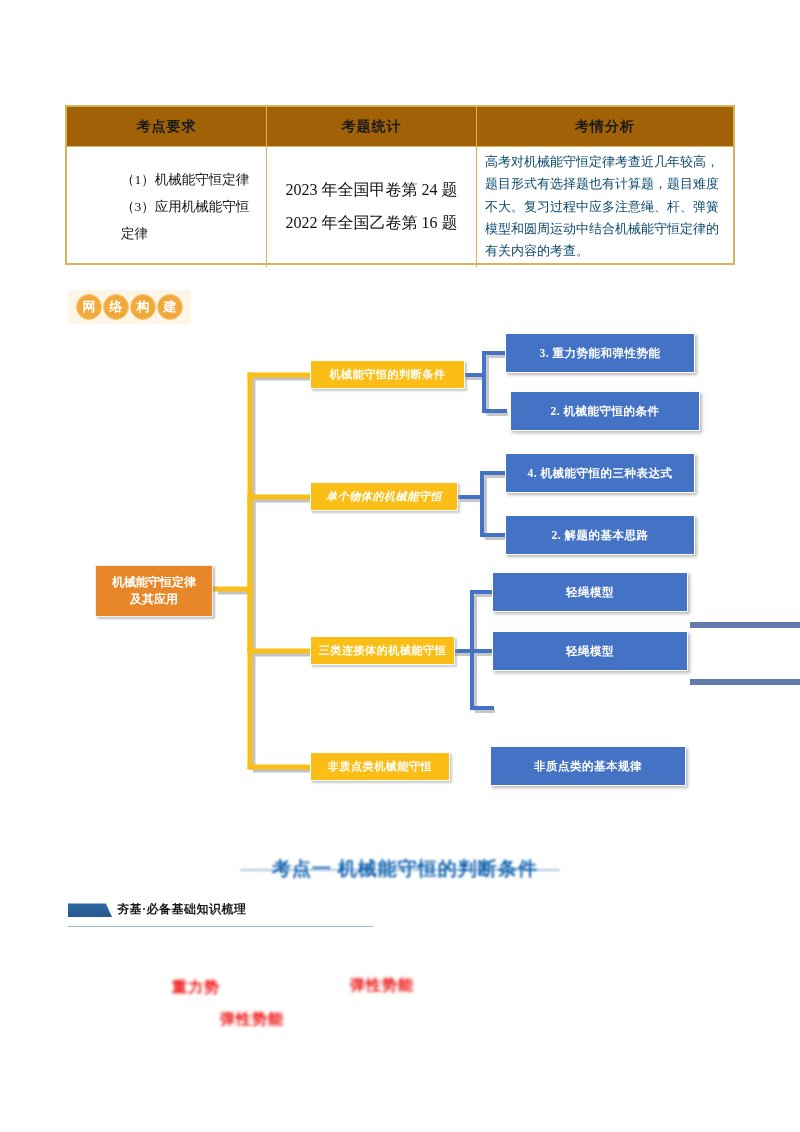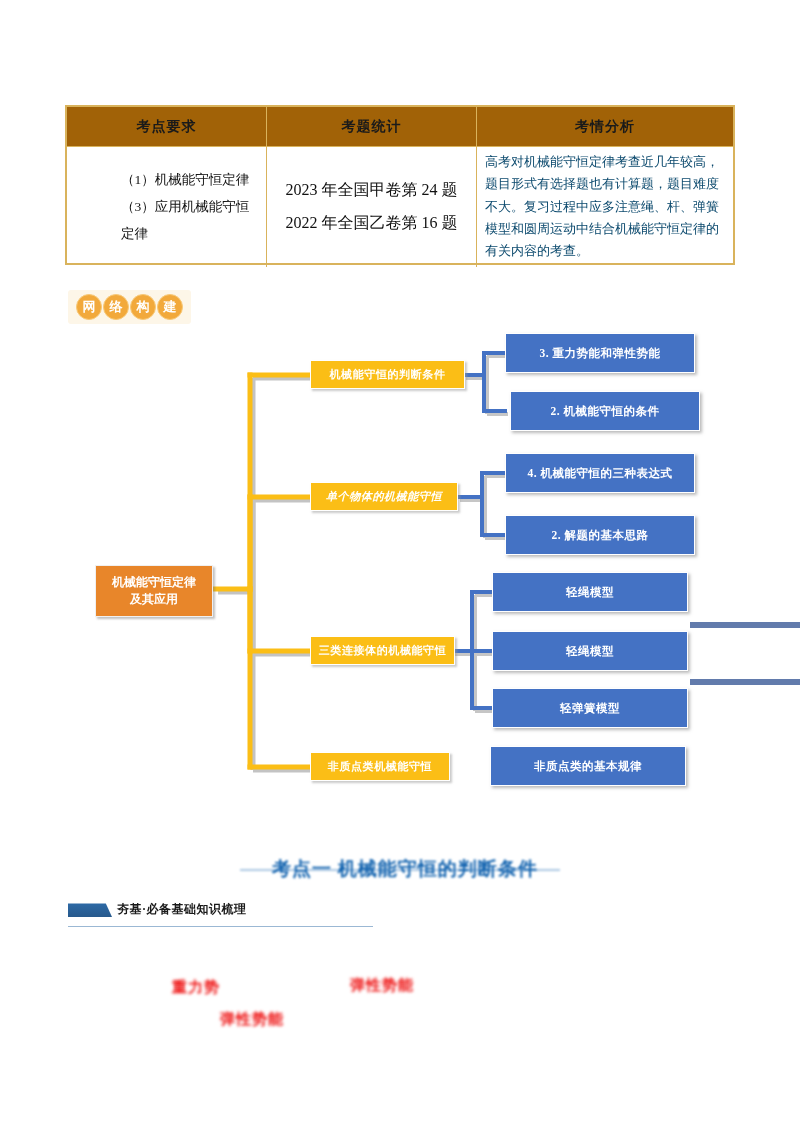--- a/index.html
+++ b/index.html
@@ -327,21 +327,20 @@
   <div class="node node-l2" style="left:310px; top:432px; width:140px; height:29px;">非质点类机械能守恒</div>
 
   <div class="node node-l3" style="left:505px; top:13px; width:190px; height:40px;">3. 重力势能和弹性势能</div>
   <div class="node node-l3" style="left:510px; top:71px; width:190px; height:40px;text-align:right;">2. 机械能守恒的条件</div>
 
   <div class="node node-l3" style="left:505px; top:133px; width:190px; height:40px;">4. 机械能守恒的三种表达式</div>
   <div class="node node-l3" style="left:505px; top:195px; width:190px; height:40px;">2. 解题的基本思路</div>
 
   <div class="node node-l3" style="left:492px; top:252px; width:196px; height:40px;">轻绳模型</div>
   <div class="node node-l3" style="left:492px; top:311px; width:196px; height:40px;">轻绳模型</div>
-  <div class="node node-l3" style="left:492px; top:368px; width:196px; height:40px;">轻弹簧模型</div>
 
   <div class="node node-l3" style="left:490px; top:426px; width:196px; height:40px;">非质点类的基本规律</div>
 </div>
 
 <div id="kaodian-rule"></div>
 <div id="kaodian-heading">
   <span class="kd-text">考点一  机械能守恒的判断条件</span>
 </div>
 
 <div id="hangji-heading">

